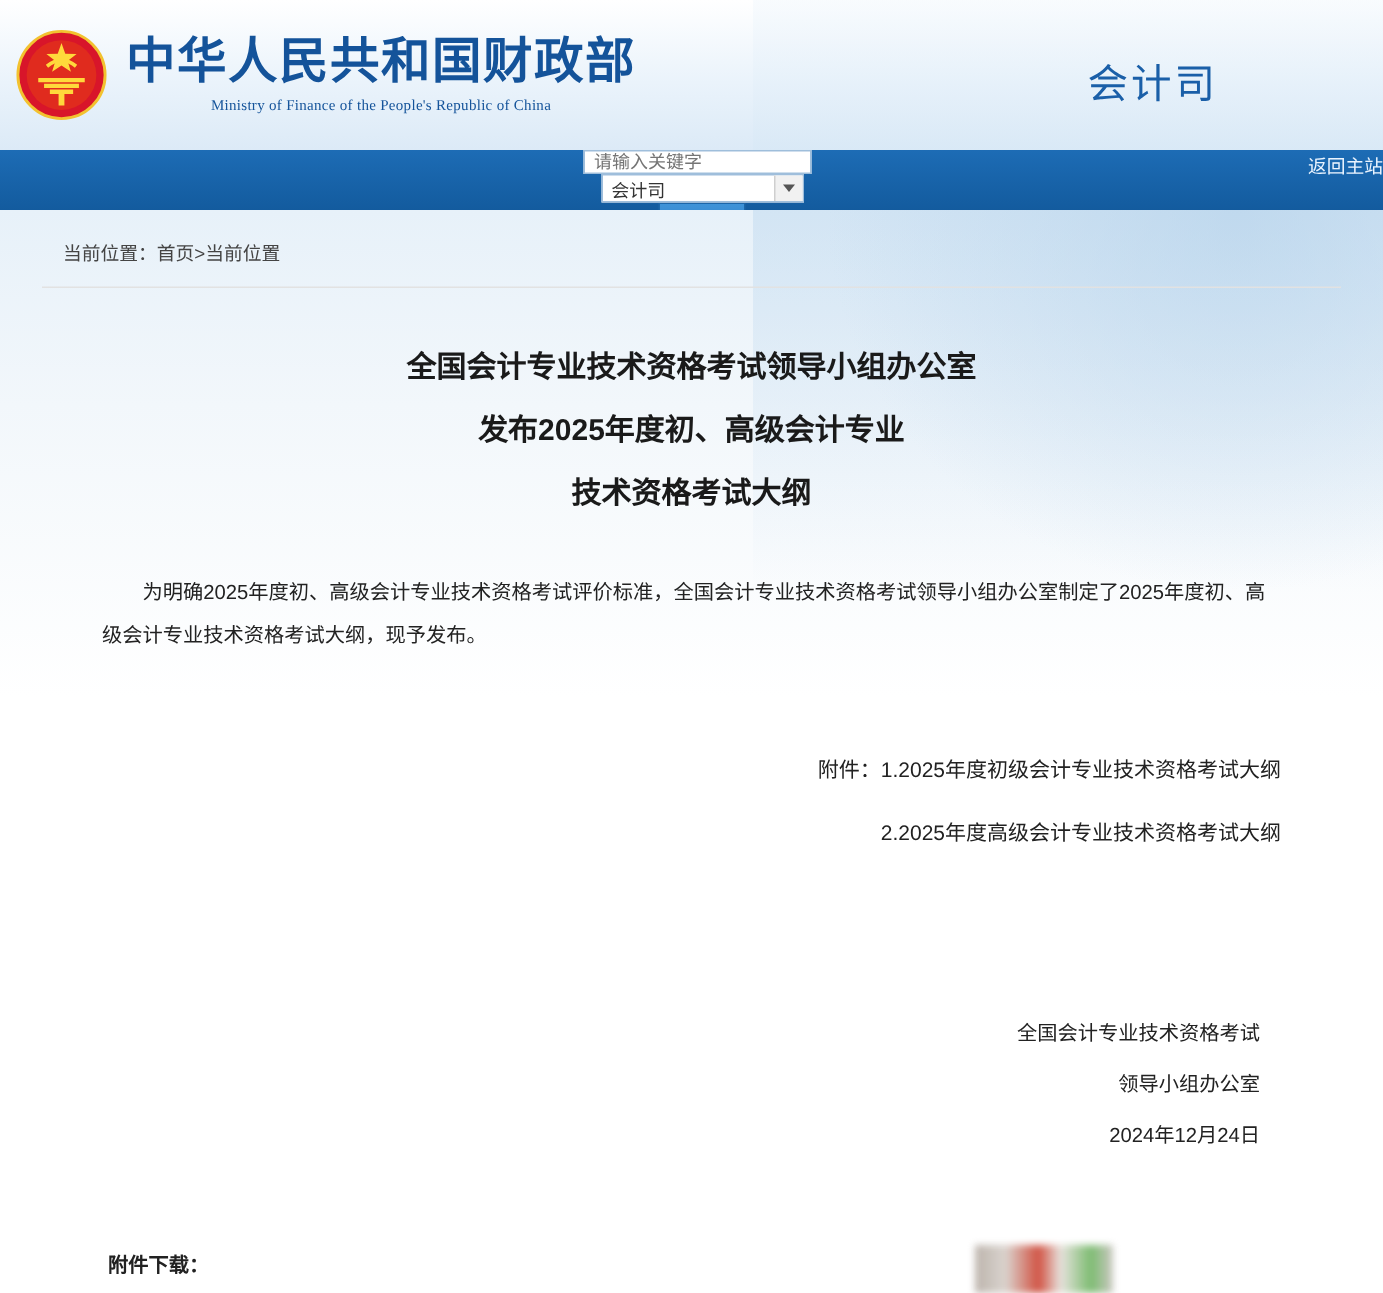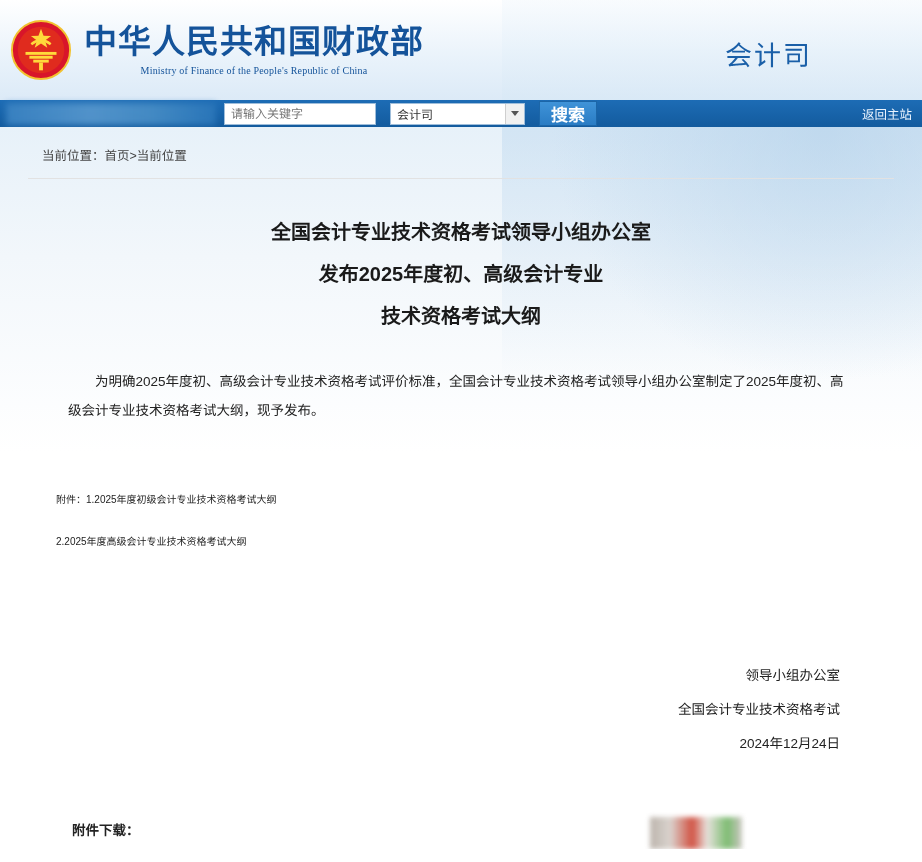--- a/index.html
+++ b/index.html
@@ -66,25 +66,26 @@
     right: 110px;
     top: 34px;
     font-size: 27px;
     color: #1a5fa8;
     letter-spacing: 2px;
     z-index: 3;
   }
 
   
   .navbar {
-    height: 27px;
+    height: 40px;
     background: linear-gradient(180deg, #1d6cb5 0%, #135b9e 100%);
     display: flex;
     align-items: center;
     position: relative;
+    flex-direction: column;
   }
   .nav-blur {
     width: 210px;
     height: 22px;
     margin-left: 6px;
     background: linear-gradient(90deg, #3d85c4 0%, #5b9bd0 40%, #4a90c8 70%, #2c78bb 100%);
     filter: blur(3px);
     opacity: .85;
   }
   .search-input {
@@ -139,21 +140,21 @@
     color: #fff;
     font-size: 17px;
     border: 1px solid #1c66a8;
     display: flex;
     align-items: center;
     cursor: pointer;
     font-weight: bold;
   }
   .back-home {
     position: absolute;
-    right: 10px;
+    right: 0;
     color: #eaf4ff;
     font-size: 12.5px;
     text-decoration: none;
     cursor: pointer;
   }
 
   
   .page-bg {
     position: relative;
     height: 722px;
@@ -206,23 +207,24 @@
   .doc-body {
     margin: 30px 40px 0 40px;
     font-size: 13.5px;
     color: #222;
     line-height: 29px;
   }
   .doc-body p { margin: 0; }
   .indent { text-indent: 2em; }
   .attach-block {
     margin: 54px 40px 0 28px;
-    font-size: 10px;
+    font-size: 14px;
     color: #222;
     line-height: 42px;
+    text-align: right;
   }
   .signature {
     margin: 96px 54px 0 0;
     text-align: right;
     font-size: 13.5px;
     color: #222;
     line-height: 34px;
   }
 
   .download-block {
@@ -299,22 +301,22 @@
     <div class="doc-body">
       <p class="indent">为明确2025年度初、高级会计专业技术资格考试评价标准，全国会计专业技术资格考试领导小组办公室制定了2025年度初、高级会计专业技术资格考试大纲，现予发布。</p>
     </div>
 
     <div class="attach-block">
       <div>附件：1.2025年度初级会计专业技术资格考试大纲</div>
       <div>2.2025年度高级会计专业技术资格考试大纲</div>
     </div>
 
     <div class="signature">
+      <div>全国会计专业技术资格考试</div>
       <div>领导小组办公室</div>
-      <div>全国会计专业技术资格考试</div>
       <div>2024年12月24日</div>
     </div>
 
     <div class="download-block">
       <div class="download-title">附件下载：</div>
 
     </div>
 
   </div>
 

